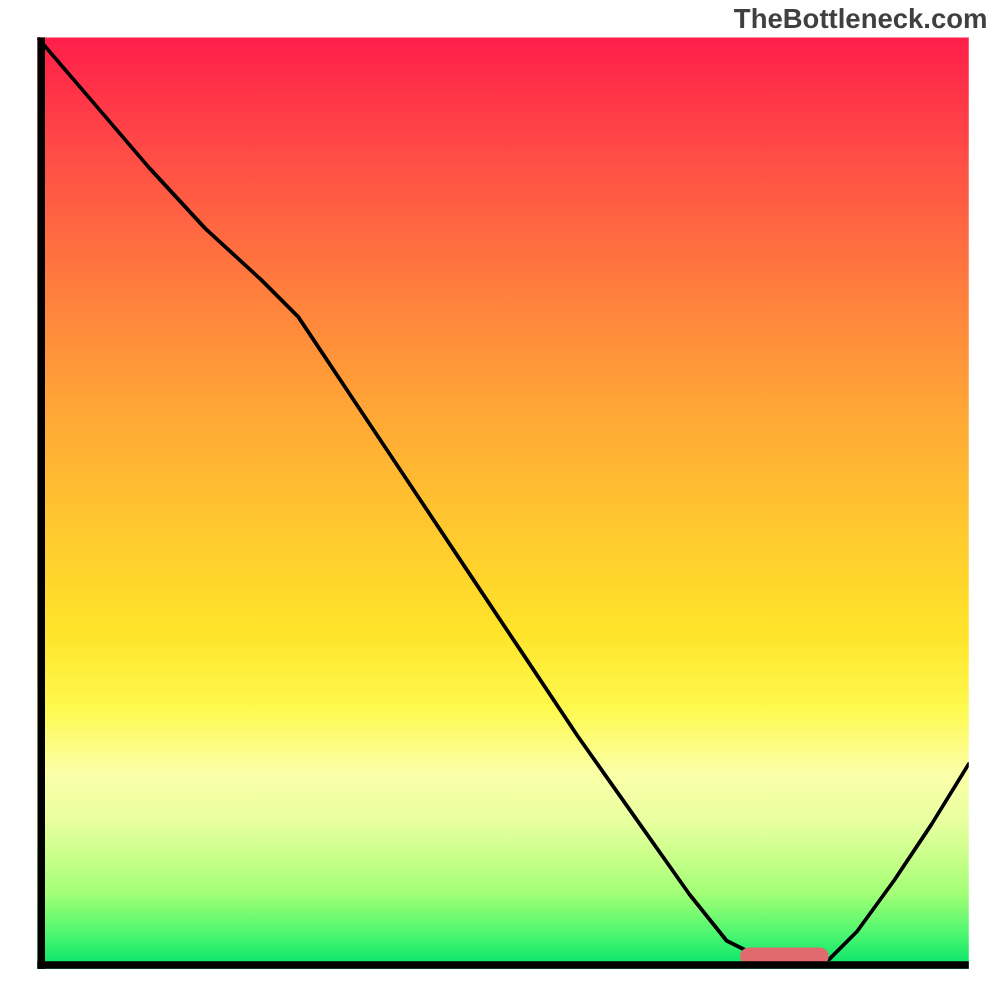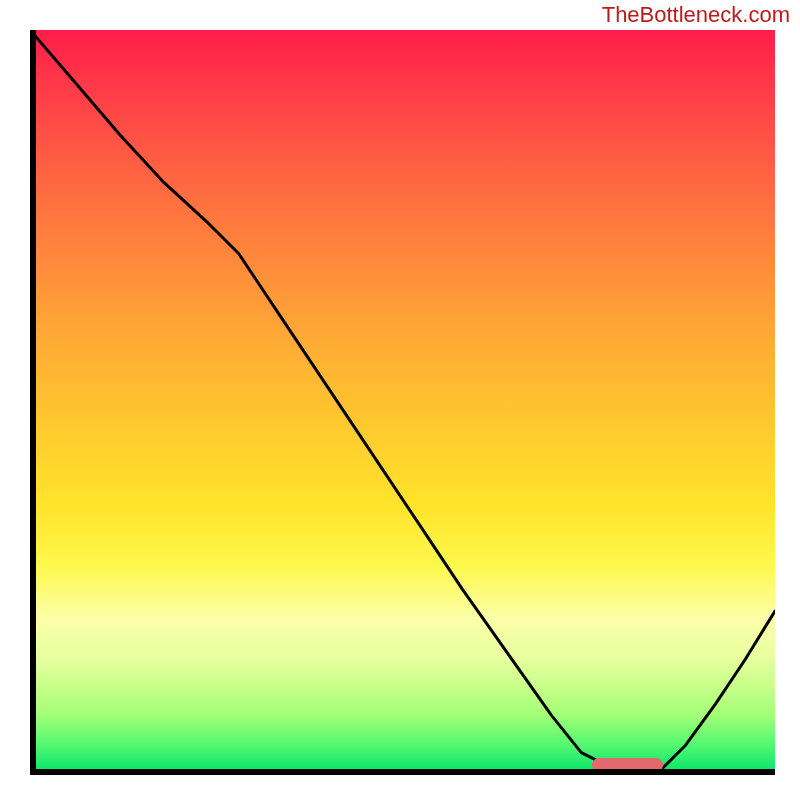--- a/index.html
+++ b/index.html
@@ -13,22 +13,22 @@
   .container {
     position: relative;
     width: 800px;
     height: 800px;
   }
   .attribution {
     position: absolute;
     top: 2px;
     right: 10px;
     font-size: 22px;
-    font-weight: 400;
-    color: #b91c1c;
+    font-weight: 700;
+    color: #404040;
     z-index: 10;
   }
   .plot-area {
     position: absolute;
     left: 30px;
     top: 30px;
     width: 745px;
     height: 745px;
   }
   .gradient-fill {

